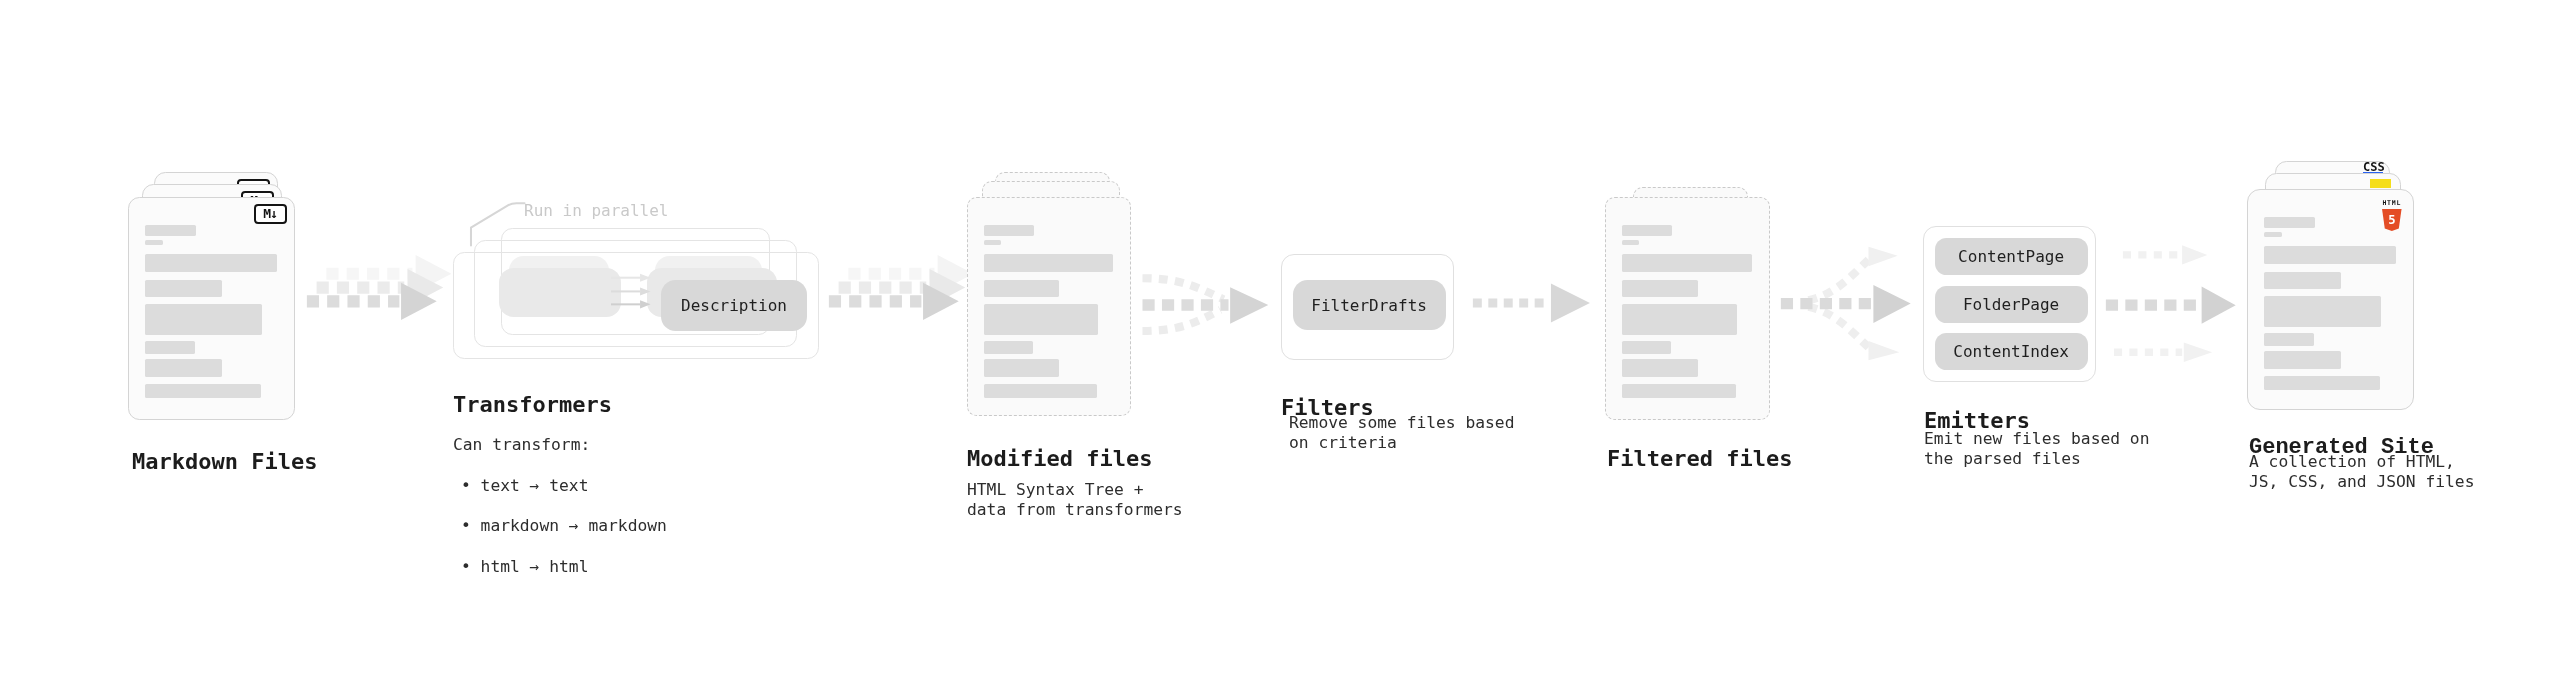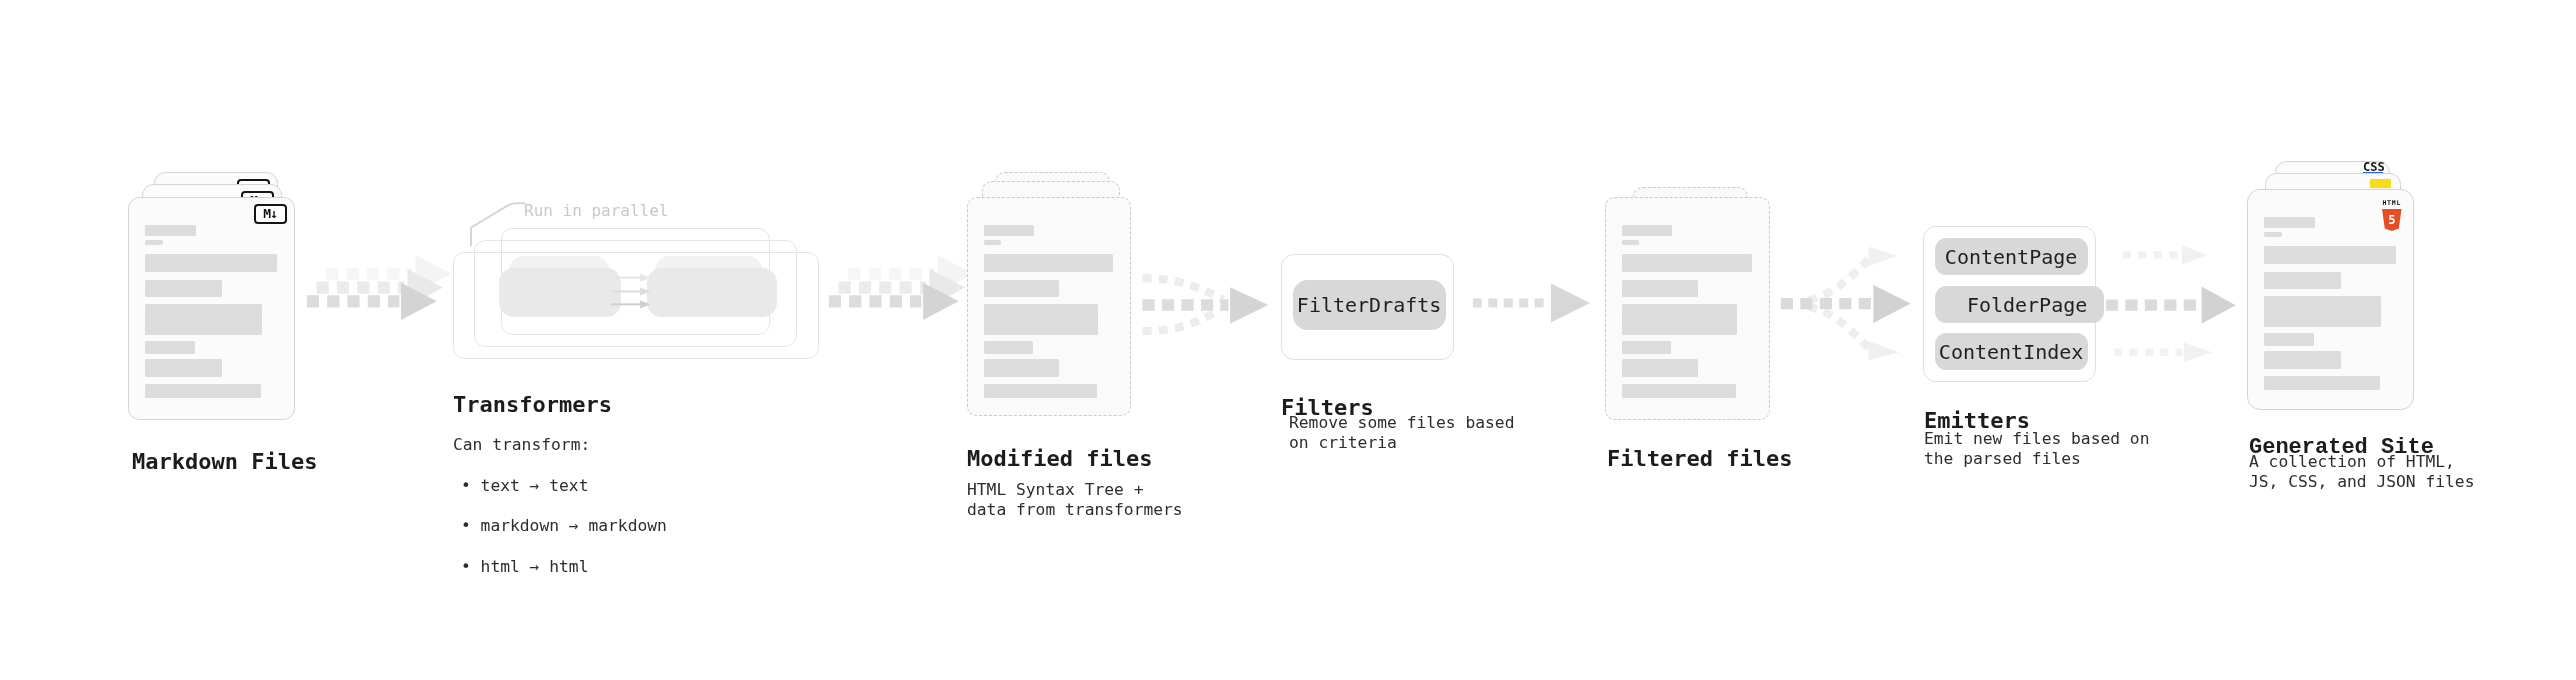--- a/index.html
+++ b/index.html
@@ -17,21 +17,21 @@
   .md-badge{position:absolute;top:5.7px;right:7.3px;width:33px;height:20.3px;background:#ffffff;
             border:2.4px solid #141414;border-radius:4.1px;box-sizing:border-box;
             display:flex;align-items:center;justify-content:center;
             font-size:13px;font-weight:bold;color:#141414;letter-spacing:-0.8px;}
 
   
   .outline-card{position:absolute;background:transparent;border:1.6px solid #e4e4e4;border-radius:11.4px;box-sizing:border-box;}
   .panel-card{position:absolute;background:#ffffff;border:1.6px solid #e0e0e0;border-radius:13px;box-sizing:border-box;}
 
   .pill{position:absolute;background:#d8d8d8;border-radius:14.6px;display:flex;align-items:center;justify-content:center;
-        font-size:20px;color:#1f1f1f;white-space:nowrap;}
+        font-size:16px;color:#1f1f1f;white-space:nowrap;}
   .pill.ghost2{background:#e9e9e9;}
   .pill.ghost3{background:#f1f1f1;}
   .pill.small{border-radius:11.4px;}
 
   .stage-title{position:absolute;font-size:22px;line-height:24.4px;color:#1c1c1c;white-space:nowrap;}
   .stage-sub{position:absolute;font-size:16.3px;line-height:20.3px;color:#2d2d2d;white-space:pre-line;}
   .annotation{position:absolute;font-size:16px;color:#c9c9c9;white-space:nowrap;}
   .bullet{margin-left:8px;}
 
   
@@ -95,20 +95,21 @@
 
     <div class="outline-card" style="left:501px;top:228px;width:269px;height:107px;">
       <div class="pill ghost3" style="left:6.5px;top:27px;width:100px;height:49px;"></div>
       <div class="pill ghost3" style="left:153px;top:27px;width:107px;height:49px;"></div>
     </div>
     <div class="outline-card" style="left:474px;top:240px;width:323px;height:107px;">
       <div class="pill ghost2" style="left:24.4px;top:27px;width:122px;height:49px;"></div>
       <div class="pill ghost2" style="left:172px;top:27px;width:130px;height:49px;"></div>
     </div>
     <div class="outline-card" style="left:453px;top:252px;width:366px;height:107px;">
+      <div class="pill" style="left:207px;top:27px;width:146px;height:51px;">Description</div>
     </div>
     <svg style="left:609px;top:268px;" width="46" height="42" viewBox="0 0 56 52">
       <line x1="2" y1="12" x2="38" y2="12" stroke="#e6e6e6" stroke-width="2.5"></line>
         <polygon points="38,7 38,17 51,12" fill="#e6e6e6"></polygon>
       <line x1="2" y1="29" x2="38" y2="29" stroke="#dcdcdc" stroke-width="2.5"></line>
         <polygon points="38,24 38,34 51,29" fill="#dcdcdc"></polygon>
       <line x1="2" y1="45" x2="38" y2="45" stroke="#cfcfcf" stroke-width="2.5"></line>
         <polygon points="38,40 38,50 51,45" fill="#cfcfcf"></polygon>
     </svg>
 
@@ -197,21 +198,21 @@
     <polygon points="114,7 114,31 150,18" fill="#f0f0f0"></polygon>
     <path d="M 40 81 C 72 88 90 108 114 131" fill="none" stroke="#eeeeee" stroke-width="10" stroke-dasharray="11 9"></path>
     <polygon points="114,123 114,147 152,137" fill="#f0f0f0"></polygon>
     <line x1="6" y1="77" x2="118" y2="77" stroke="#dadada" stroke-width="14" stroke-dasharray="15 9"></line>
     <polygon points="120,54 120,101 166,77" fill="#d2d2d2"></polygon>
   </svg>
 
   <section>
     <div class="panel-card" style="left:1923px;top:226px;width:173px;height:156px;">
       <div class="pill small" style="left:10.6px;top:11.4px;width:153px;height:37px;">ContentPage</div>
-      <div class="pill small" style="left:10.6px;top:59px;width:153px;height:37px;padding-left:16px;">FolderPage</div>
+      <div class="pill small" style="left:10.6px;top:59px;width:153px;height:37px;">FolderPage</div>
       <div class="pill small" style="left:10.6px;top:106px;width:153px;height:37px;">ContentIndex</div>
     </div>
     <h2 class="stage-title" style="left:1924px;top:391px;">Emitters</h2>
     <p class="stage-sub" style="left:1924px;top:429px;margin:0;">Emit new files based on
 the parsed files</p>
   </section>
 
   <svg style="left:2101px;top:241px;" width="142" height="130" viewBox="0 0 175 160">
     <line x1="27" y1="17" x2="98" y2="17" stroke="#f1f1f1" stroke-width="9" stroke-dasharray="10 9"></line>
     <polygon points="100,5 100,29 131,17" fill="#f1f1f1"></polygon>

